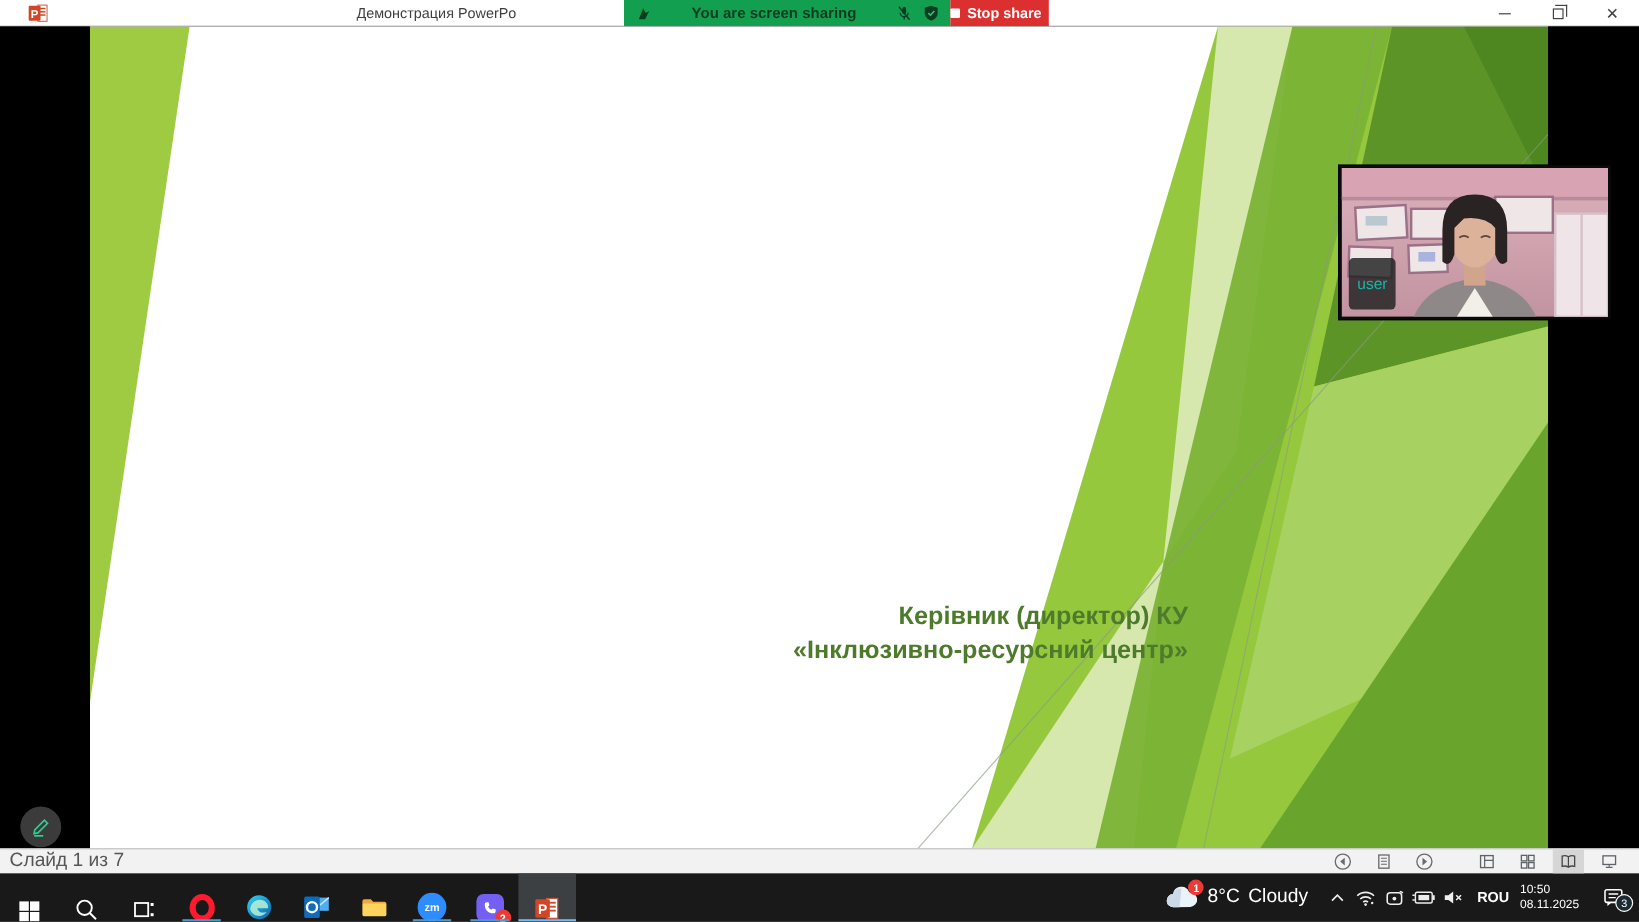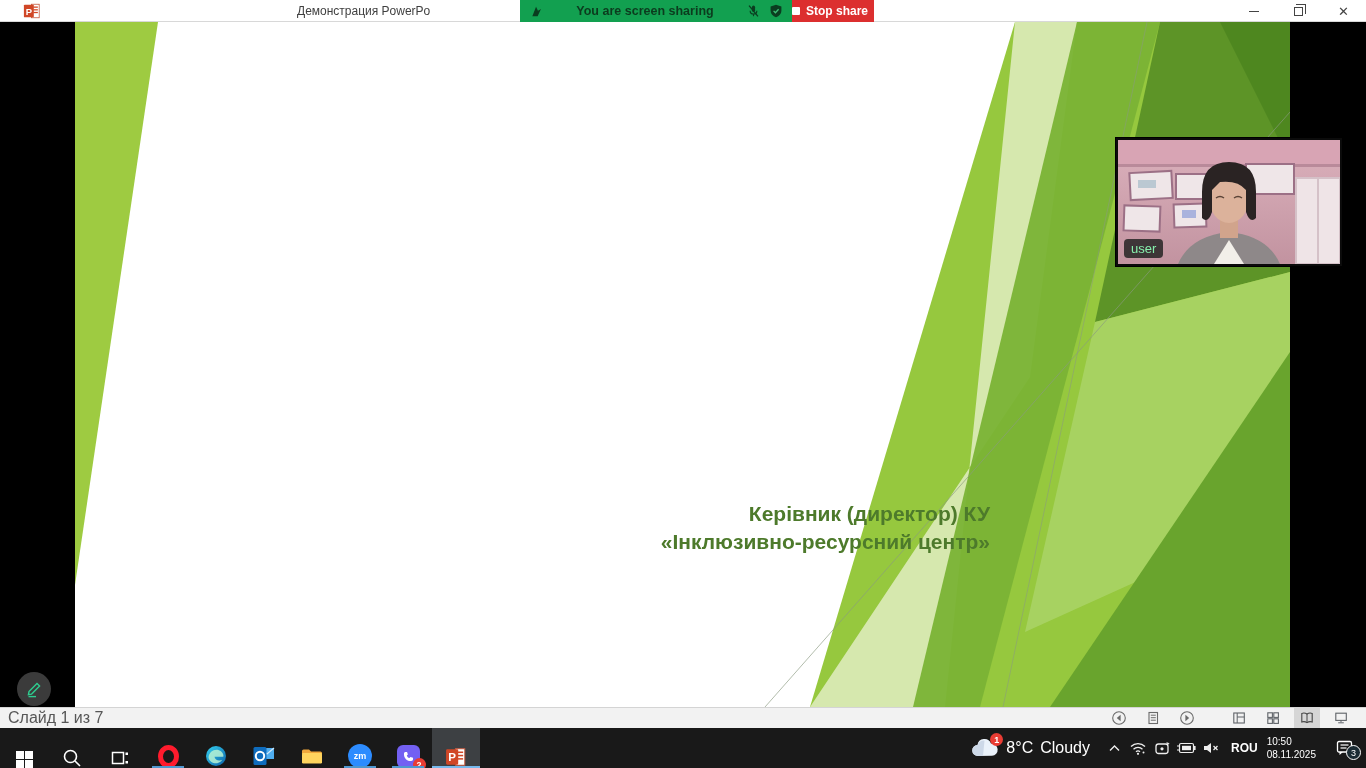--- a/index.html
+++ b/index.html
@@ -29,21 +29,21 @@
   .slide-region{left:0;top:22px;width:1366px;height:685px;background:#000}
   .slide{left:75px;top:0;width:1215px;height:685px;background:#fff;overflow:hidden}
   .deco{left:0;top:0;width:1215px;height:685px}
   .slide-title{right:300px;top:146px;text-align:right;font-size:68px;line-height:82px;color:#8dc53c;white-space:nowrap}
   .slide-sub{right:300px;top:478px;text-align:right;font-size:21px;line-height:28px;font-weight:bold;color:#4d7a2b;white-space:nowrap}
   .slide-author{margin-top:11px;font-size:21px;font-weight:bold}
 
   
   .webcam{left:1116px;top:116px;width:226px;height:128px;background:#111;border:2px solid #0b0b0b;box-shadow:0 0 0 1px #000}
   .webcam svg{display:block}
-  .cam-label{left:6px;bottom:6px;background:rgba(32,32,32,.82);color:#86efac;font-size:13px;line-height:17px;padding:1px 7px;border-radius:4px}
+  .cam-label{left:6px;bottom:6px;background:rgba(32,32,32,.82);color:#14b8a6;font-size:13px;line-height:17px;padding:13px 7px;border-radius:4px}
 
   
   .pencil-btn{left:17px;top:650px;width:34px;height:34px;border-radius:50%;background:#3b3b3b;display:flex;align-items:center;justify-content:center;cursor:pointer}
 
   
   .statusbar{left:0;top:707px;width:1366px;height:21px;background:#f2f2f2;border-top:1px solid #d4d4d4;display:flex;align-items:center}
   .sb-text{margin-left:8px;font-size:16px;color:#565656}
   .sb-icons{margin-left:auto;display:flex;align-items:center;height:100%;padding-right:12px}
   .sb-ic{width:26px;height:21px;display:flex;align-items:center;justify-content:center}
   .sb-ic.sp{margin-left:8px}

